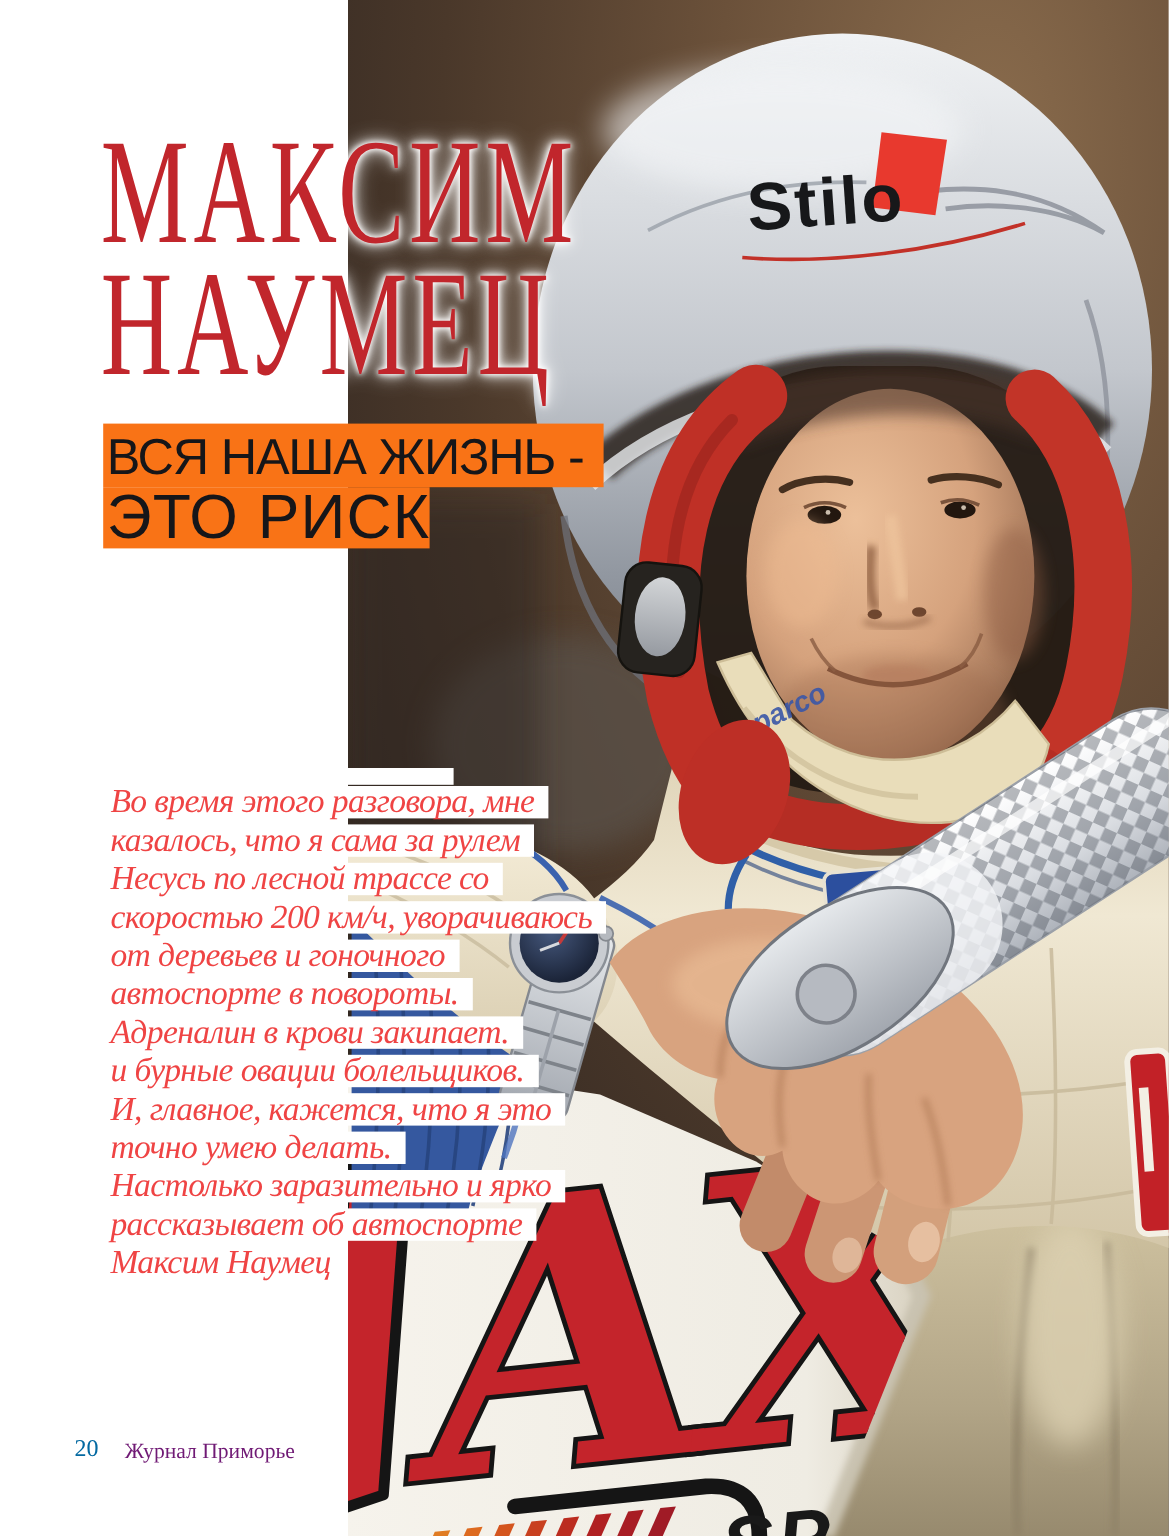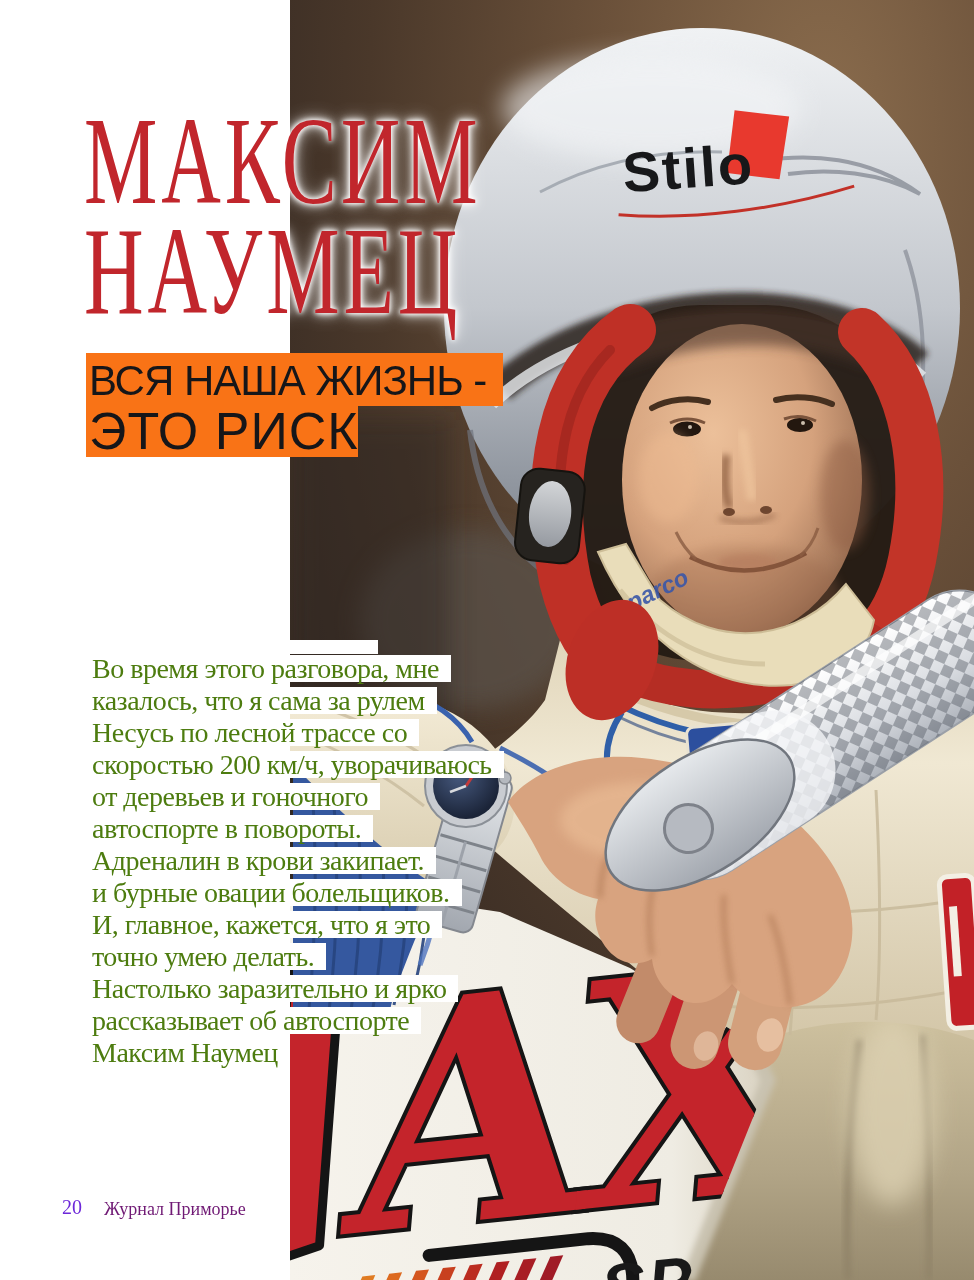--- a/index.html
+++ b/index.html
@@ -23,25 +23,25 @@
     position:absolute;left:86px;z-index:3;background:#f97316;color:#161619;
     font-family:"Liberation Sans",sans-serif;white-space:nowrap;padding-left:3px;
   }
   #sub1{top:353px;width:414px;height:53px;font-size:42px;line-height:55px;letter-spacing:-1px}
   #sub2{top:406px;width:269px;height:51px;font-size:52px;line-height:50px;letter-spacing:1px}
   
   .bodytext{position:absolute;left:86px;top:640px;z-index:3}
   .lead-strip{display:block;width:292px;height:14px;background:#fff;margin-bottom:1px}
   .bline{
     display:table;background:#fff;height:27px;line-height:27px;margin-bottom:5px;
-    padding:0 12px 0 6px;font-family:"Liberation Serif",serif;
-    font-size:28px;letter-spacing:-.5px;color:#4d7c0f;white-space:nowrap;
+    padding:0 12px 0 6px;font-family:"Liberation Serif",serif;font-style:italic;
+    font-size:28px;letter-spacing:-.5px;color:#ef4444;white-space:nowrap;
   }
   
-  .footer-num{position:absolute;left:62px;top:1196px;z-index:3;font-size:20px;color:#6d28d9;font-family:"Liberation Serif",serif}
+  .footer-num{position:absolute;left:62px;top:1196px;z-index:3;font-size:20px;color:#0369a1;font-family:"Liberation Serif",serif}
   .footer-name{position:absolute;left:104px;top:1199px;z-index:3;font-size:18px;color:#701a75;font-family:"Liberation Serif",serif}
 </style>
 </head>
 <body>
 
 <div class="photo-wrap">
 <svg width="974" height="1280" viewBox="0 0 974 1280" xmlns="http://www.w3.org/2000/svg">
   <defs>
     <clipPath id="photoClip">
           <rect x="290" y="0" width="684" height="1280"></rect>

